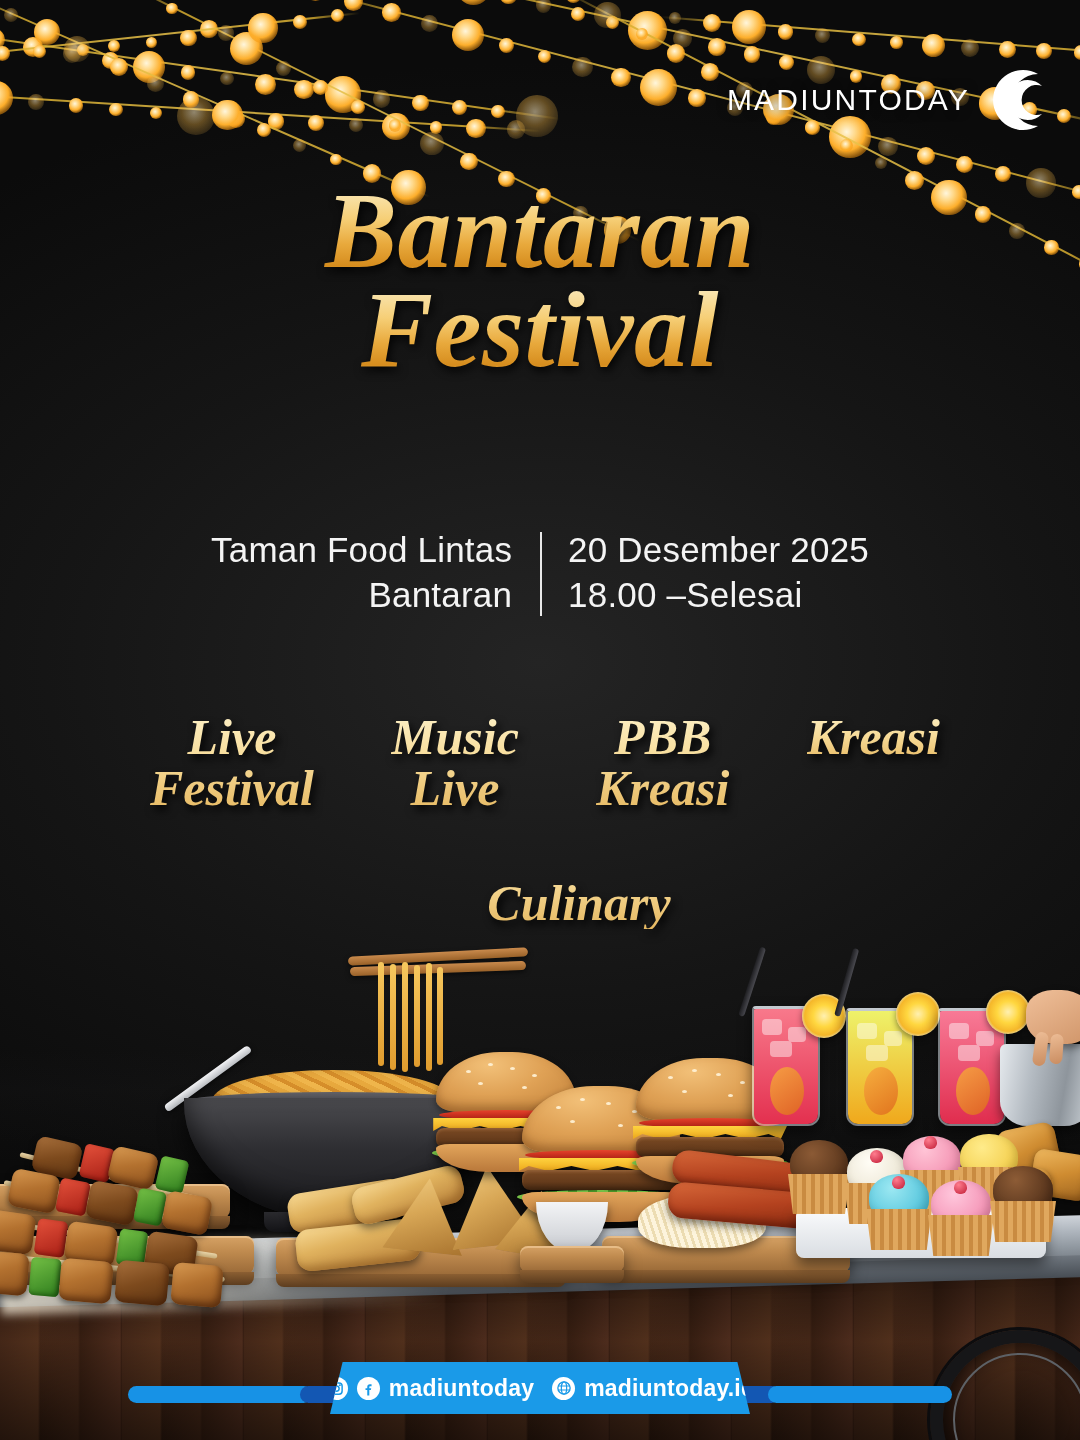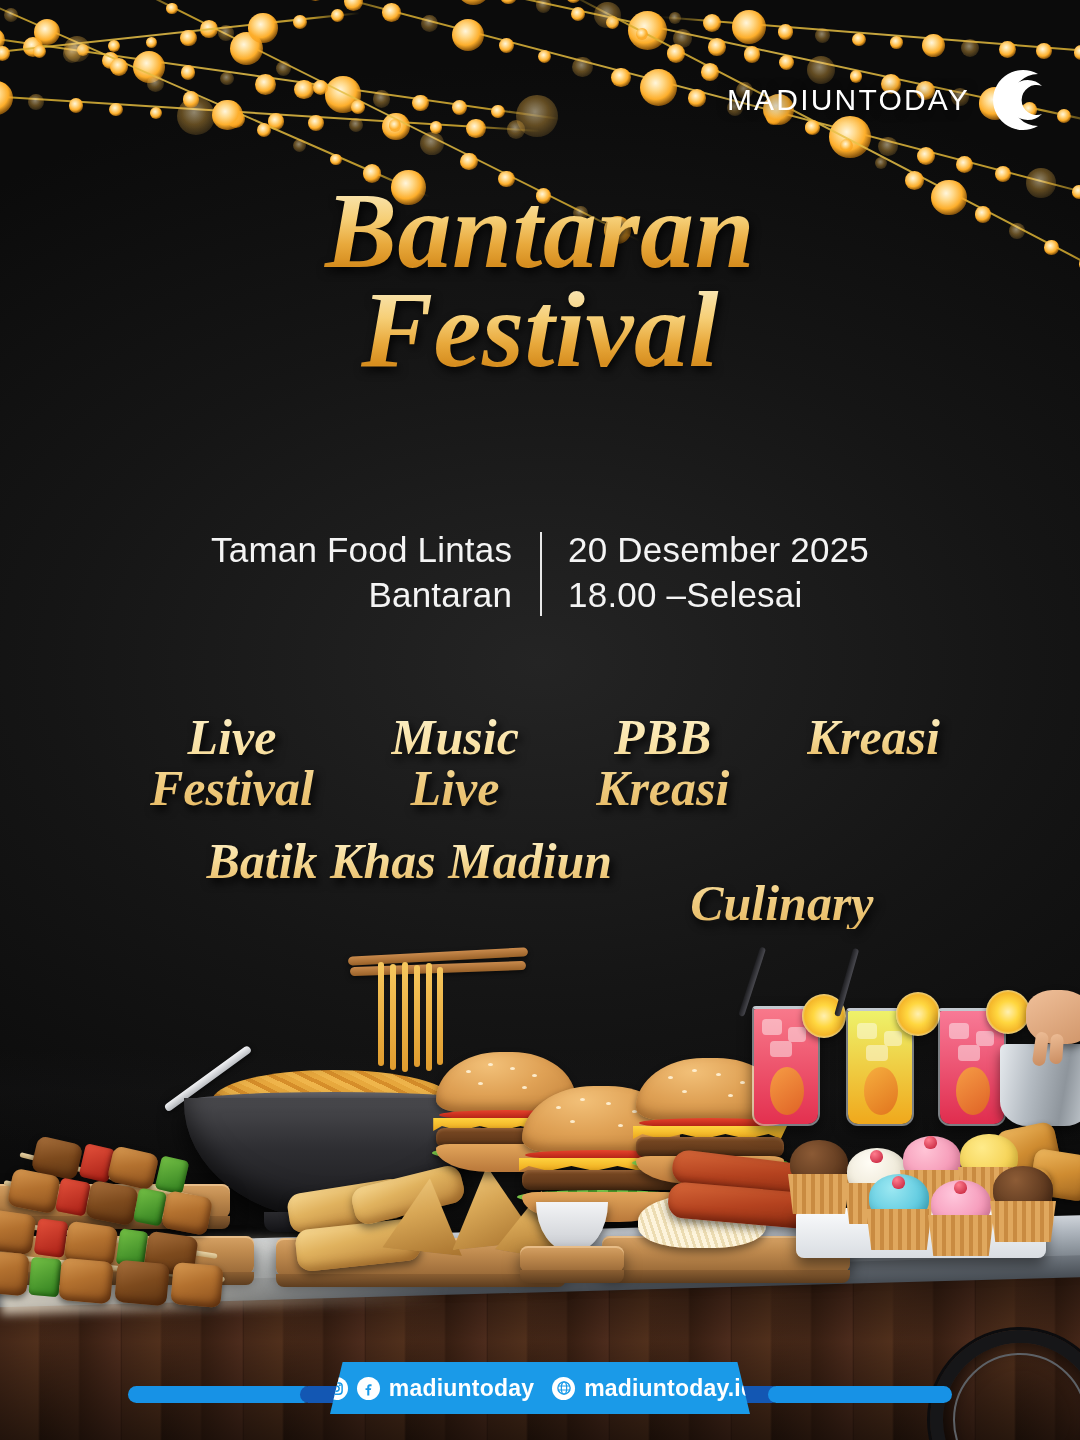--- a/index.html
+++ b/index.html
@@ -645,21 +645,20 @@
       <span class="ln">PBB</span>
       <span class="ln">Kreasi</span>
     </div>
     <div class="cell gold-item">
       <span class="ln">Kreasi</span>
     </div>
   </div>
 
   <div class="lineup2">
     <div class="blockA gold-item">
-      <span class="ln">Batik Khas Madiun</span>
     </div>
     <div class="blockB gold-item">Culinary</div>
   </div>
 
   <div class="food">
     <div class="food-bg"></div>
 
     <div class="wood-wall"></div>
     <div class="wall-shadow"></div>
     <div class="counter-top"></div>

